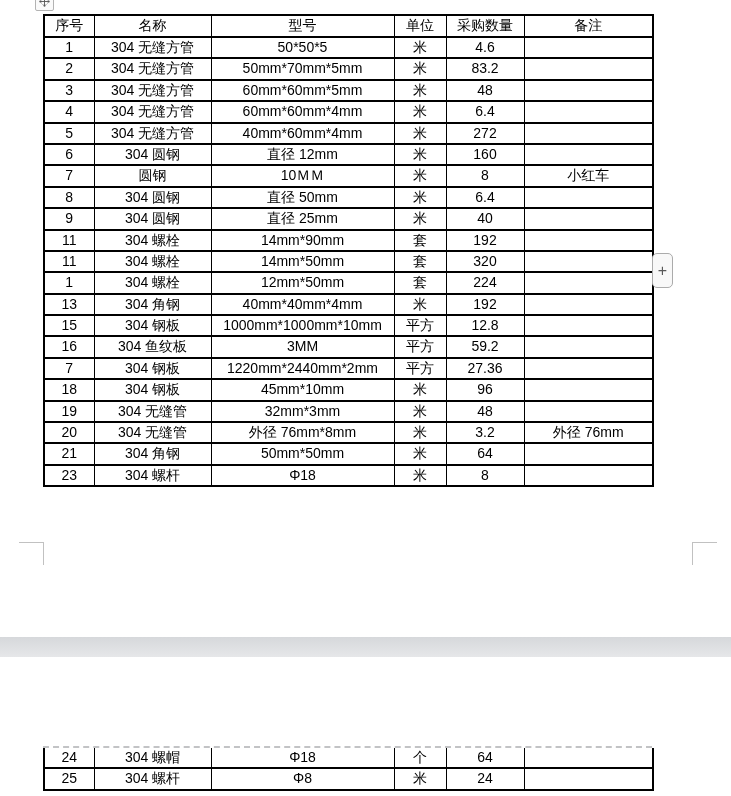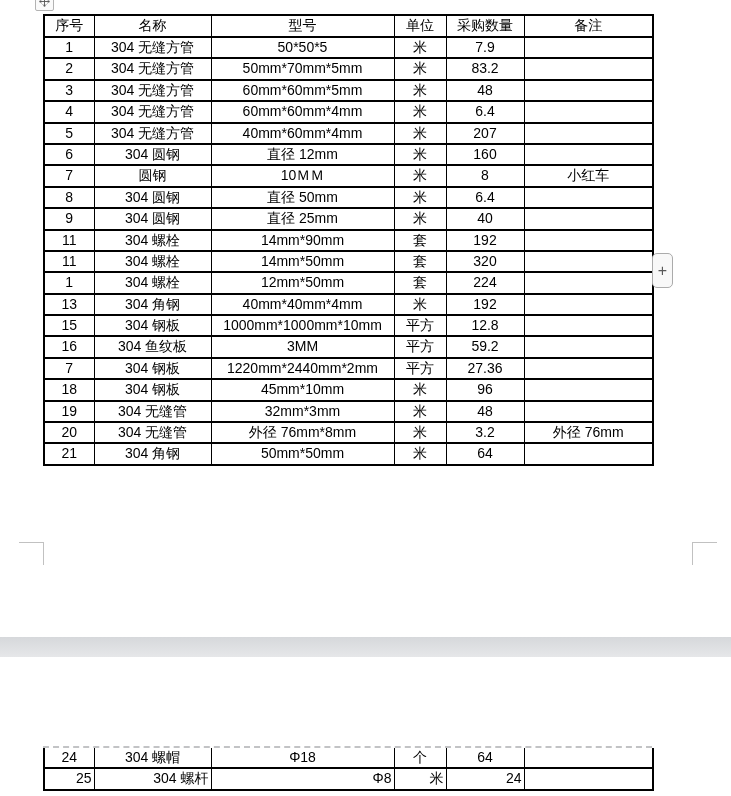--- a/index.html
+++ b/index.html
@@ -32,21 +32,21 @@
   #tbl2{top:748px;}
   table.doc th,table.doc td{
     border:1px solid #000;border-top-width:2px;border-bottom-width:2px;
     padding:0 2px;text-align:center;vertical-align:middle;
     font-size:14px;font-weight:normal;line-height:1.1;
     overflow:hidden;white-space:nowrap;
   }
   #tbl1{border:2px solid #000;}
   #tbl2{border:2px solid #000;border-top:none;}
   #tbl2 td{border-top:none;}
-  #tbl2 tr+tr td{border-top:2px solid #d946ef;text-align:right;}
+  #tbl2 tr+tr td{border-top:2px solid #d946ef;}
   table.doc th{height:20px;}
   table.doc td{height:19.4px;}
   .c0{width:50px;} .c1{width:117px;} .c2{width:183px;}
   .c3{width:52px;} .c4{width:78px;} .c5{width:129px;}
 
   
   .crop{position:absolute;width:24px;height:22px;}
   .crop.bl{left:19px;top:542px;border-top:1px solid #c1c1c1;border-right:1px solid #c1c1c1;}
   .crop.br{left:692px;top:542px;border-top:1px solid #c1c1c1;border-left:1px solid #c1c1c1;}
 
@@ -95,21 +95,21 @@
           <th>采购数量</th>
           <th>备注</th>
         </tr>
       </thead>
     <tbody id="tbl1-body">
         <tr>
           <td>1</td>
           <td>304 无缝方管</td>
           <td>50*50*5</td>
           <td>米</td>
-          <td>7.9</td>
+          <td>4.6</td>
           <td></td>
         </tr>
         <tr>
           <td>2</td>
           <td>304 无缝方管</td>
           <td>50mm*70mm*5mm</td>
           <td>米</td>
           <td>83.2</td>
           <td></td>
         </tr>
@@ -127,21 +127,21 @@
           <td>60mm*60mm*4mm</td>
           <td>米</td>
           <td>6.4</td>
           <td></td>
         </tr>
         <tr>
           <td>5</td>
           <td>304 无缝方管</td>
           <td>40mm*60mm*4mm</td>
           <td>米</td>
-          <td>207</td>
+          <td>272</td>
           <td></td>
         </tr>
         <tr>
           <td>6</td>
           <td>304 圆钢</td>
           <td>直径 12mm</td>
           <td>米</td>
           <td>160</td>
           <td></td>
         </tr>
@@ -248,20 +248,28 @@
           <td>米</td>
           <td>3.2</td>
           <td>外径 76mm</td>
         </tr>
         <tr>
           <td>21</td>
           <td>304 角钢</td>
           <td>50mm*50mm</td>
           <td>米</td>
           <td>64</td>
+          <td></td>
+        </tr>
+        <tr>
+          <td>23</td>
+          <td>304 螺杆</td>
+          <td>Φ18</td>
+          <td>米</td>
+          <td>8</td>
           <td></td>
         </tr>
       </tbody>
   </table>
 
   <div class="plus-btn">+</div>
 
   <div class="crop bl"></div>
   <div class="crop br"></div>
 </div>

